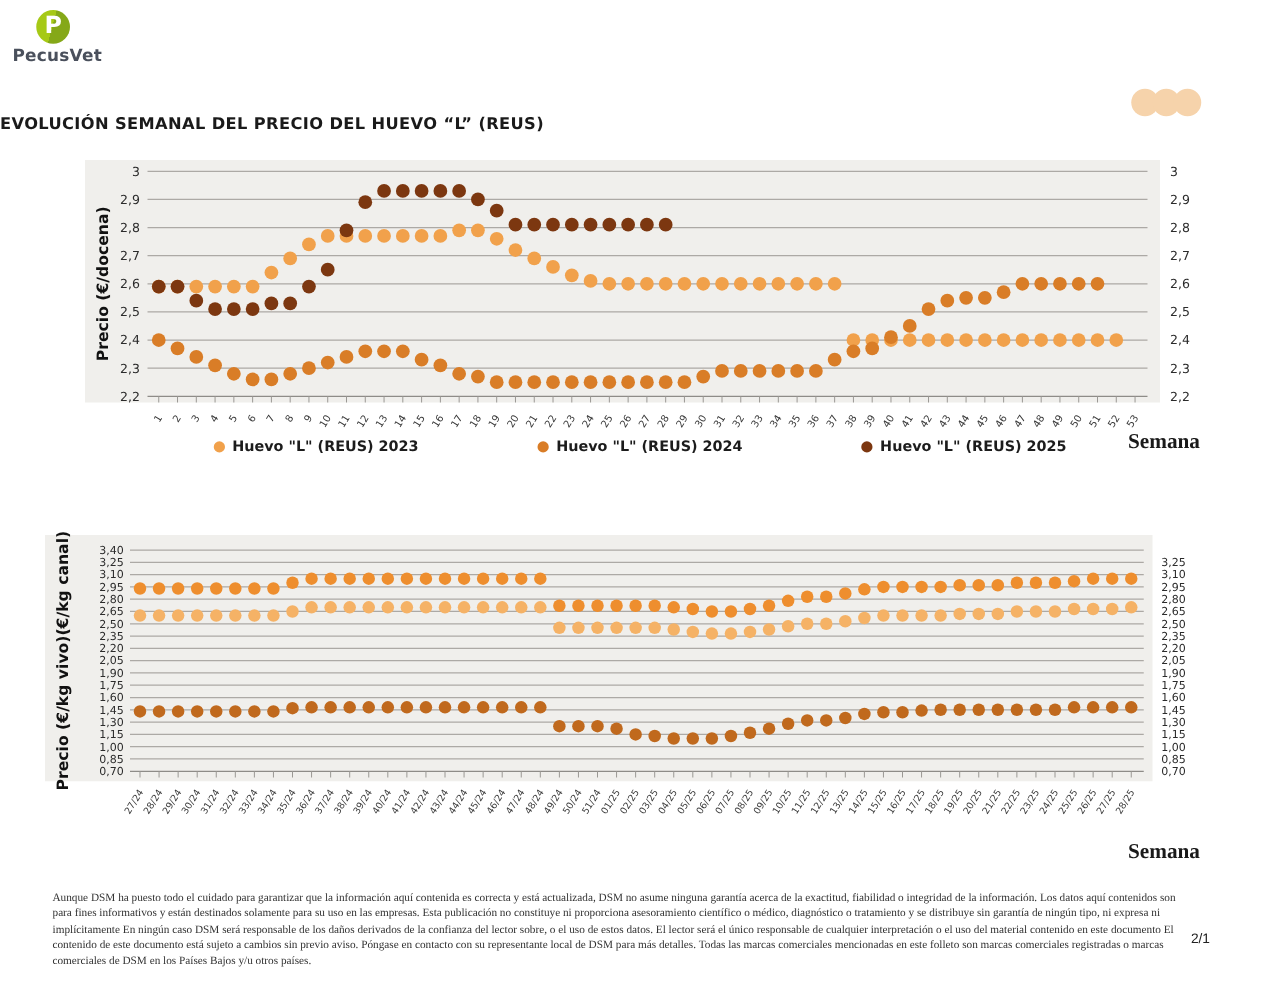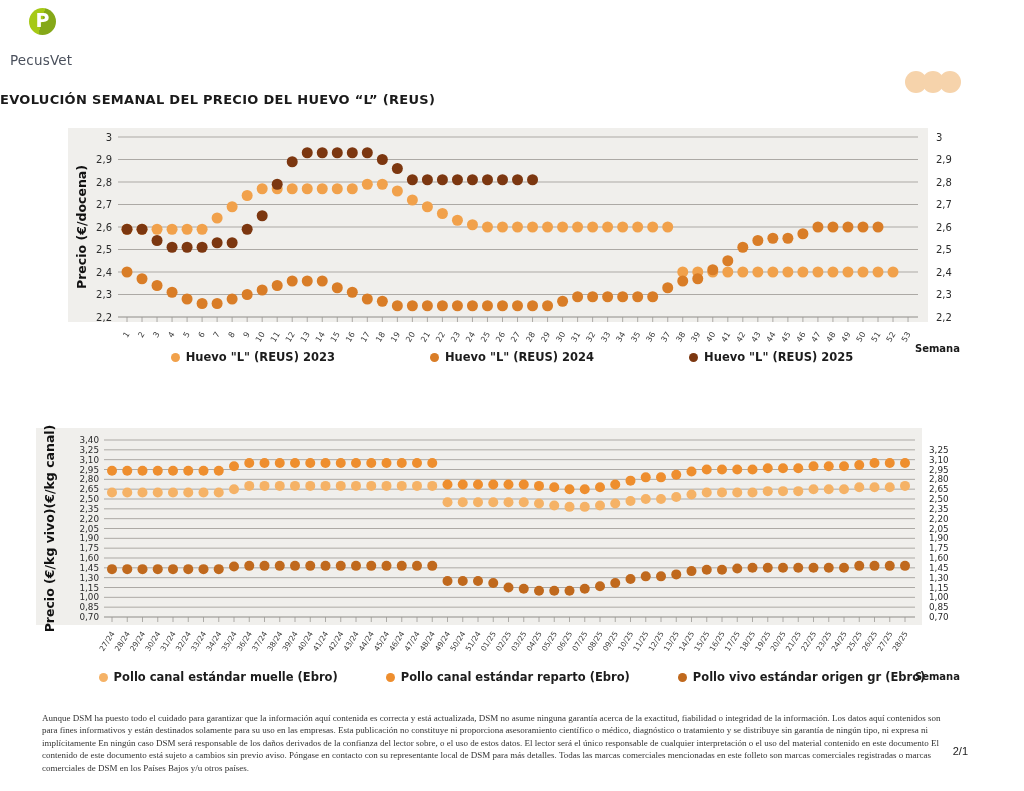--- a/index.html
+++ b/index.html
@@ -5,33 +5,33 @@
   html,body{margin:0;padding:0;background:#ffffff;}
   .page{position:relative;width:1024px;height:791px;background:#ffffff;overflow:hidden;
         font-family:"DejaVu Sans",sans-serif;color:#1c1c1c;}
   .abs{position:absolute;}
   
   .logo{left:10px;top:8px;width:120px;}
   .logo-circle{width:27px;height:27px;border-radius:50%;margin-left:19px;
 ature:0;background:linear-gradient(105deg,#a6c916 48%,#85a818 48%);
      display:flex;align-items:center;justify-content:center;}
   .logo-circle span{color:#ffffff;font-weight:bold;font-size:19px;line-height:1;transform:translateY(-1px);}
-  .logo-text{font-size:13.5px;font-weight:normal;color:#4a505c;margin-top:17px;letter-spacing:0.2px;}
+  .logo-text{font-size:13.5px;font-weight:bold;color:#4a505c;margin-top:2px;letter-spacing:0.2px;}
   
   .hdots{right:63px;top:71px;display:flex;}
   .hdots i{display:block;width:22px;height:22px;border-radius:50%;background:#f6d3ab;margin-left:-5px;}
   
   .ctitle{left:0;width:100%;text-align:left;font-size:13px;font-weight:bold;letter-spacing:0.3px;color:#1a1a1a;}
   svg{position:absolute;left:0;top:0;}
   svg text{font-family:"DejaVu Sans",sans-serif;}
   
   .legend{left:0;width:100%;display:flex;justify-content:center;align-items:center;}
   .legend .li{display:flex;align-items:center;font-size:11.5px;font-weight:bold;color:#1c1c1c;white-space:nowrap;}
   .ldot{display:inline-block;width:9px;height:9px;border-radius:50%;margin-right:6px;}
-  .semana{font-size:10px;font-weight:bold;color:#1a1a1a;}
+  .semana{font-size:17px;font-weight:bold;color:#1a1a1a;font-family:Liberation Serif, serif;}
   
   .disclaimer{left:42px;top:712px;width:916px;font-family:Liberation Serif, serif;
       font-size:9px;line-height:1.38;color:#333333;text-align:left;}
   .pagenum{right:56px;top:745px;font-size:11px;color:#222222;font-family:"Liberation Sans",sans-serif;}
 </style>
 </head>
 <body>
 
 <div class="page">
 
@@ -658,31 +658,17 @@
       <circle cx="828.75" cy="567.8333333333333" r="5" fill="#C0691D"></circle>
       <circle cx="844" cy="567.8333333333333" r="5" fill="#C0691D"></circle>
       <circle cx="859.25" cy="565.8666666666667" r="5" fill="#C0691D"></circle>
       <circle cx="874.5" cy="565.8666666666667" r="5" fill="#C0691D"></circle>
       <circle cx="889.75" cy="565.8666666666667" r="5" fill="#C0691D"></circle>
       <circle cx="905" cy="565.8666666666667" r="5" fill="#C0691D"></circle>
     </svg>
 
   <div class="abs semana" style="right:64px;top:671px;">Semana</div>
 
-  <div class="abs legend" style="top:670px;gap:48px;">
-    <span class="li">
-      <span class="ldot" style="background: rgb(245, 178, 102);"></span>
-      <span>Pollo canal estándar muelle (Ebro)</span>
-    </span>
-    <span class="li">
-      <span class="ldot" style="background: rgb(238, 142, 46);"></span>
-      <span>Pollo canal estándar reparto (Ebro)</span>
-    </span>
-    <span class="li">
-      <span class="ldot" style="background: rgb(192, 105, 29);"></span>
-      <span>Pollo vivo estándar origen gr (Ebro)</span>
-    </span>
-  </div>
 
   <div class="abs disclaimer">Aunque DSM ha puesto todo el cuidado para garantizar que la información aquí contenida es correcta y está actualizada, DSM no asume ninguna garantía acerca de la exactitud, fiabilidad o integridad de la información. Los datos aquí contenidos son para fines informativos y están destinados solamente para su uso en las empresas. Esta publicación no constituye ni proporciona asesoramiento científico o médico, diagnóstico o tratamiento y se distribuye sin garantía de ningún tipo, ni expresa ni implícitamente En ningún caso DSM será responsable de los daños derivados de la confianza del lector sobre, o el uso de estos datos. El lector será el único responsable de cualquier interpretación o el uso del material contenido en este documento El contenido de este documento está sujeto a cambios sin previo aviso. Póngase en contacto con su representante local de DSM para más detalles. Todas las marcas comerciales mencionadas en este folleto son marcas comerciales registradas o marcas comerciales de DSM en los Países Bajos y/u otros países.</div>
   <div class="abs pagenum">2/1</div>
 
 </div>
 
 </body></html>

